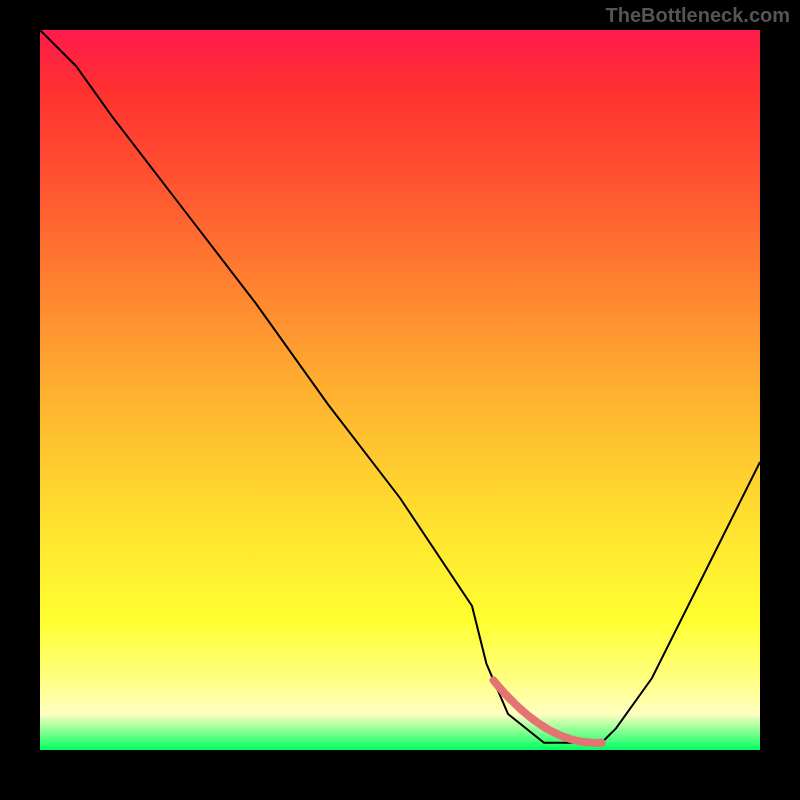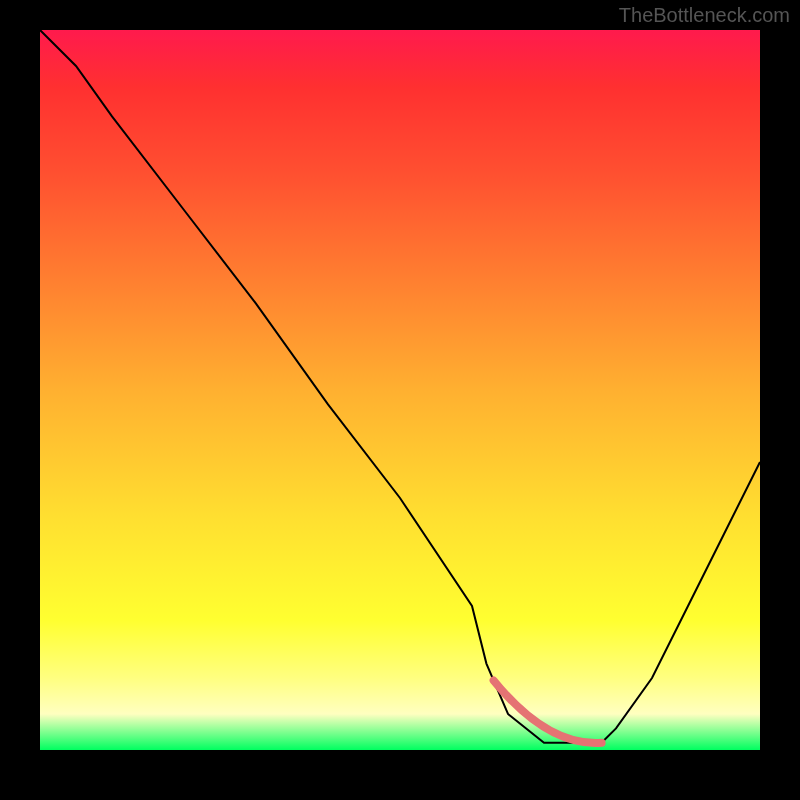--- a/index.html
+++ b/index.html
@@ -10,21 +10,21 @@
     background: #000;
     position: relative;
     font-family: Arial, sans-serif;
   }
   .watermark {
     position: absolute;
     top: 4px;
     right: 10px;
     color: #555;
     font-size: 20px;
-    font-weight: normal;
+    font-weight: bold;
     z-index: 10;
   }
   .plot-area {
     position: absolute;
     left: 40px;
     top: 30px;
     width: 720px;
     height: 720px;
     overflow: hidden;
   }

